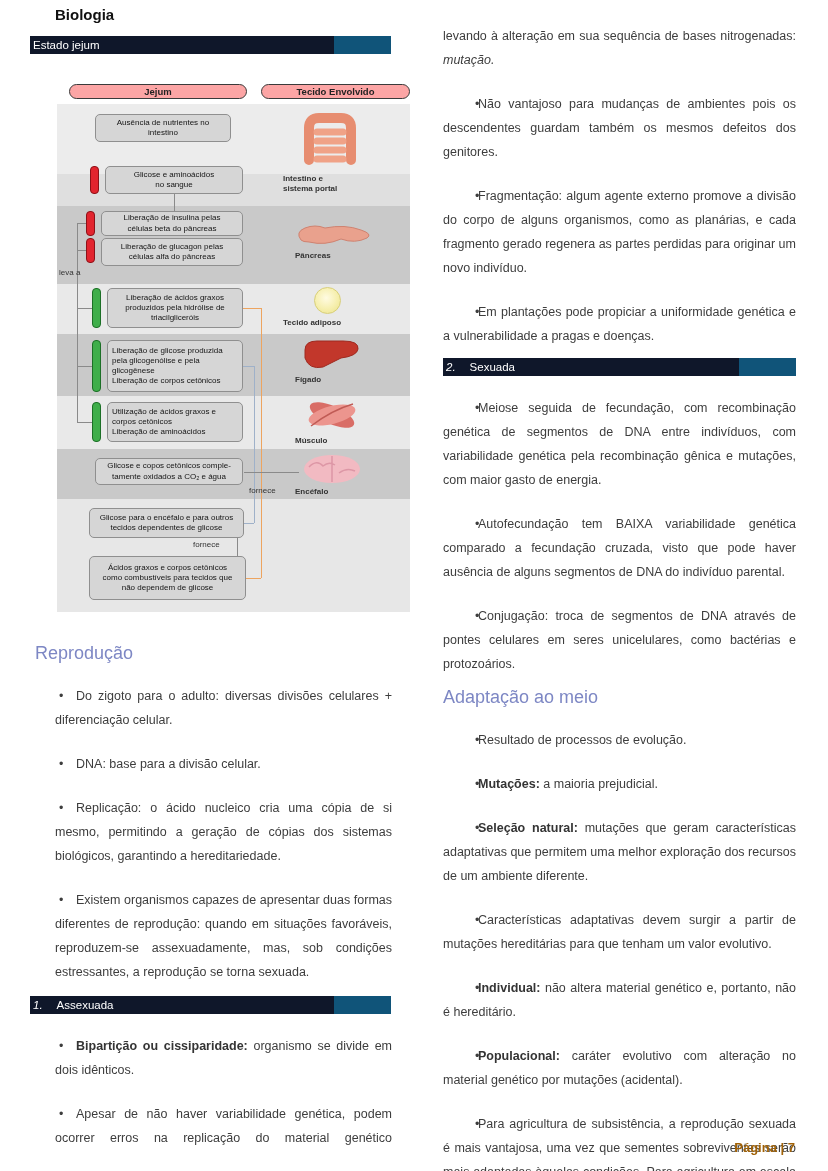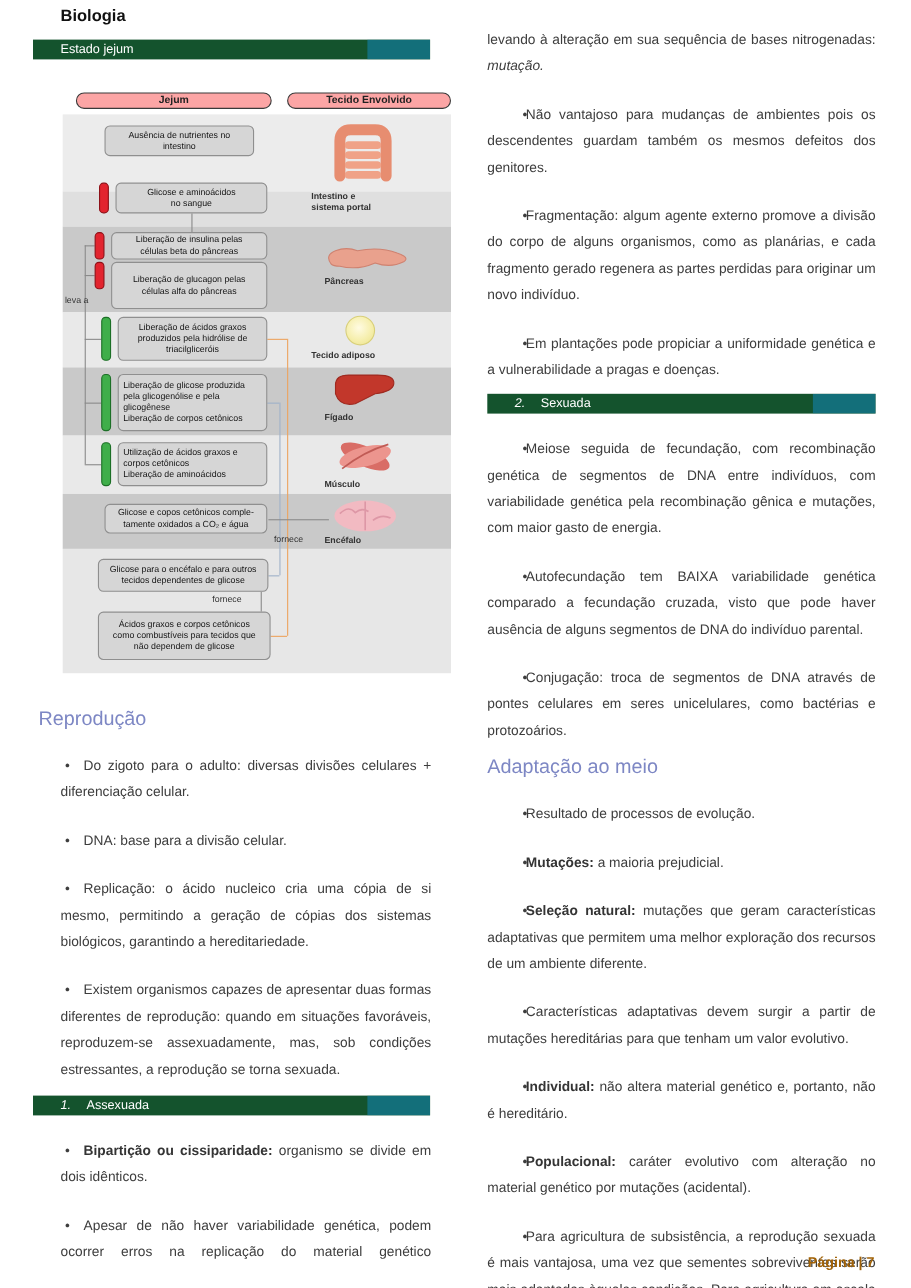--- a/index.html
+++ b/index.html
@@ -3,22 +3,22 @@
 <meta charset="utf-8">
 <style>
   * { box-sizing: border-box; margin: 0; padding: 0; }
   html, body { background: #ffffff; }
   body { width: 828px; height: 1171px; font-family: "Liberation Sans", sans-serif; }
   .page { position: relative; width: 828px; height: 1171px; background: #ffffff; overflow: hidden; }
 
   .doc-title { position: absolute; left: 55px; top: 6px; font-size: 15px; font-weight: 700; color: #111; }
 
   
-  .secbar { background: #14532d; color: #fff; height: 18px; display: flex; align-items: center;
-            font-size: 11.5px; padding-left: 25px; position: relative; overflow: hidden; }
+  .secbar { background: #0f172a; color: #fff; height: 18px; display: flex; align-items: center;
+            font-size: 11.5px; padding-left: 3px; position: relative; overflow: hidden; }
   .secbar::after { content: ""; position: absolute; right: 0; top: 0; bottom: 0; width: 57px;
                    background: #1286ba; opacity: .55; }
   .secbar .num { font-style: italic; margin-right: 14px; }
   .secbar-abs { position: absolute; left: 30px; top: 36px; width: 361px; }
 
   
   .textcol { position: absolute; font-size: 12.5px; line-height: 24px; color: #3d3d3d; text-align: justify; }
   .left-text { left: 30px; top: 642px; width: 362px; }
   .right-text { left: 443px; top: 24px; width: 353px; }
   .textcol h2 { font-size: 18px; font-weight: 400; color: #7d87c4; margin: 0 0 10px 0; line-height: 22px; }
@@ -113,21 +113,21 @@
     <div class="pill green" style="left:35px;top:204px;height:40px"></div>
     <div class="pill green" style="left:35px;top:256px;height:52px"></div>
     <div class="pill green" style="left:35px;top:318px;height:40px"></div>
 
     <div class="dbox" style="left:38px;top:30px;width:136px;height:28px">Ausência de nutrientes no
 intestino</div>
     <div class="dbox" style="left:48px;top:82px;width:138px;height:28px">Glicose e aminoácidos
 no sangue</div>
     <div class="dbox" style="left:44px;top:127px;width:142px;height:25px">Liberação de insulina pelas
 células beta do pâncreas</div>
-    <div class="dbox" style="left:44px;top:154px;width:142px;height:43px">Liberação de glucagon pelas
+    <div class="dbox" style="left:44px;top:154px;width:142px;height:28px">Liberação de glucagon pelas
 células alfa do pâncreas</div>
     <div class="dbox" style="left:50px;top:204px;width:136px;height:40px">Liberação de ácidos graxos
 produzidos pela hidrólise de
 triacilgliceróis</div>
     <div class="dbox la" style="left:50px;top:256px;width:136px;height:52px">Liberação de glicose produzida
 pela glicogenólise e pela
 glicogênese
 Liberação de corpos cetônicos</div>
     <div class="dbox la" style="left:50px;top:318px;width:136px;height:40px">Utilização de ácidos graxos e
 corpos cetônicos

